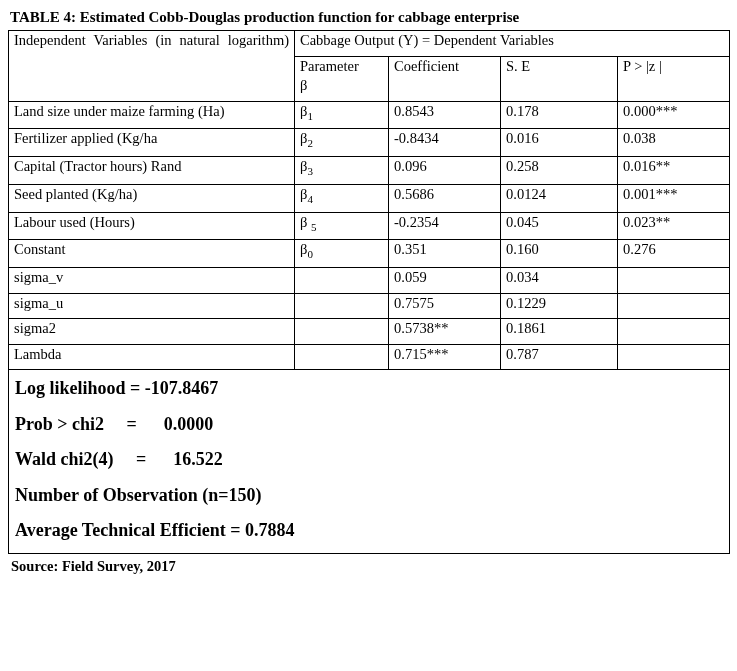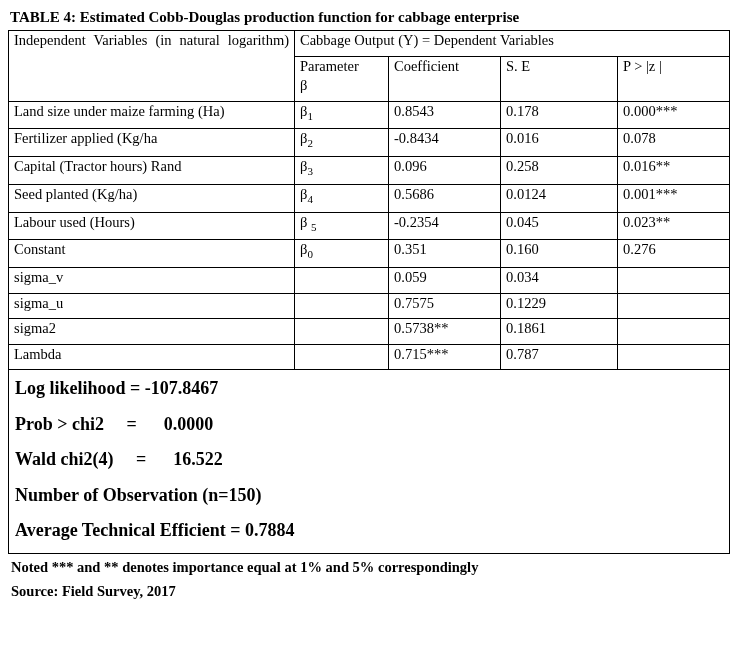--- a/index.html
+++ b/index.html
@@ -117,21 +117,21 @@
         <td class="beta-cell">β<span class="sub">1</span></td>
         <td>0.8543</td>
         <td>0.178</td>
         <td>0.000***</td>
       </tr>
       <tr>
         <td>Fertilizer applied (Kg/ha</td>
         <td class="beta-cell">β<span class="sub">2</span></td>
         <td>-0.8434</td>
         <td>0.016</td>
-        <td>0.078</td>
+        <td>0.038</td>
       </tr>
       <tr>
         <td>Capital (Tractor hours) Rand</td>
         <td class="beta-cell">β<span class="sub">3</span></td>
         <td>0.096</td>
         <td>0.258</td>
         <td>0.016**</td>
       </tr>
       <tr>
         <td>Seed planted (Kg/ha)</td>
@@ -189,17 +189,16 @@
           <div class="notes-line">Prob &gt; chi2     =      0.0000</div>
           <div class="notes-line">Wald chi2(4)     =      16.522</div>
           <div class="notes-line">Number of Observation (n=150)</div>
           <div class="notes-line">Average Technical Efficient = 0.7884</div>
         </td>
       </tr>
     </tbody>
   </table>
 
   <div class="footer">
-    <div class="footer-line">Noted *** and ** denotes importance equal at 1% and 5% correspondingly</div>
     <div class="footer-line second">Source: Field Survey, 2017</div>
   </div>
 
 </div>
 
 </body></html>

